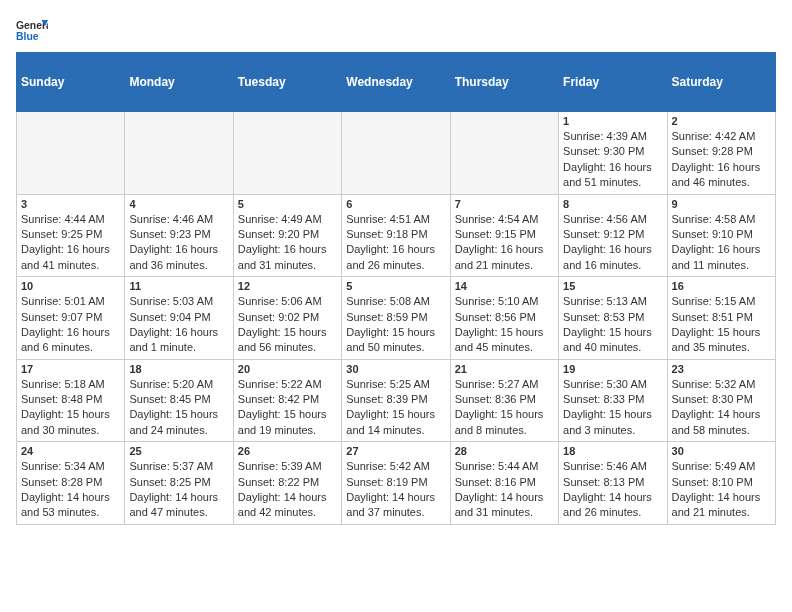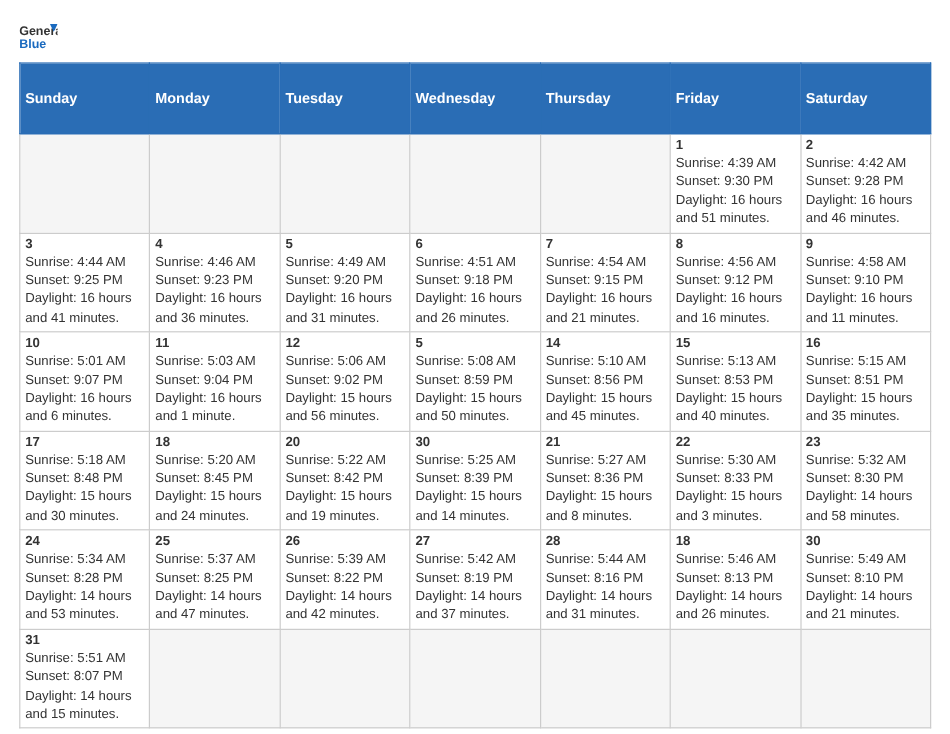--- a/index.html
+++ b/index.html
@@ -204,21 +204,21 @@
         </td>
         <td class="has-data">
           <span class="day-num">30</span>
           <div class="day-info">Sunrise: 5:25 AM<br>Sunset: 8:39 PM<br>Daylight: 15 hours and 14 minutes.</div>
         </td>
         <td class="has-data">
           <span class="day-num">21</span>
           <div class="day-info">Sunrise: 5:27 AM<br>Sunset: 8:36 PM<br>Daylight: 15 hours and 8 minutes.</div>
         </td>
         <td class="has-data">
-          <span class="day-num">22</span>
+          <span class="day-num">19</span>
           <div class="day-info">Sunrise: 5:30 AM<br>Sunset: 8:33 PM<br>Daylight: 15 hours and 3 minutes.</div>
         </td>
         <td class="has-data">
           <span class="day-num">23</span>
           <div class="day-info">Sunrise: 5:32 AM<br>Sunset: 8:30 PM<br>Daylight: 14 hours and 58 minutes.</div>
         </td>
       </tr>
       <tr>
         <td class="has-data">
           <span class="day-num">24</span>
@@ -241,27 +241,15 @@
           <div class="day-info">Sunrise: 5:44 AM<br>Sunset: 8:16 PM<br>Daylight: 14 hours and 31 minutes.</div>
         </td>
         <td class="has-data">
           <span class="day-num">18</span>
           <div class="day-info">Sunrise: 5:46 AM<br>Sunset: 8:13 PM<br>Daylight: 14 hours and 26 minutes.</div>
         </td>
         <td class="has-data">
           <span class="day-num">30</span>
           <div class="day-info">Sunrise: 5:49 AM<br>Sunset: 8:10 PM<br>Daylight: 14 hours and 21 minutes.</div>
         </td>
-      </tr>
-      <tr>
-        <td class="has-data">
-          <span class="day-num">31</span>
-          <div class="day-info">Sunrise: 5:51 AM<br>Sunset: 8:07 PM<br>Daylight: 14 hours and 15 minutes.</div>
-        </td>
-        <td class="empty"></td>
-        <td class="empty"></td>
-        <td class="empty"></td>
-        <td class="empty"></td>
-        <td class="empty"></td>
-        <td class="empty"></td>
       </tr>
     </tbody>
 </table>
 
 </body></html>

